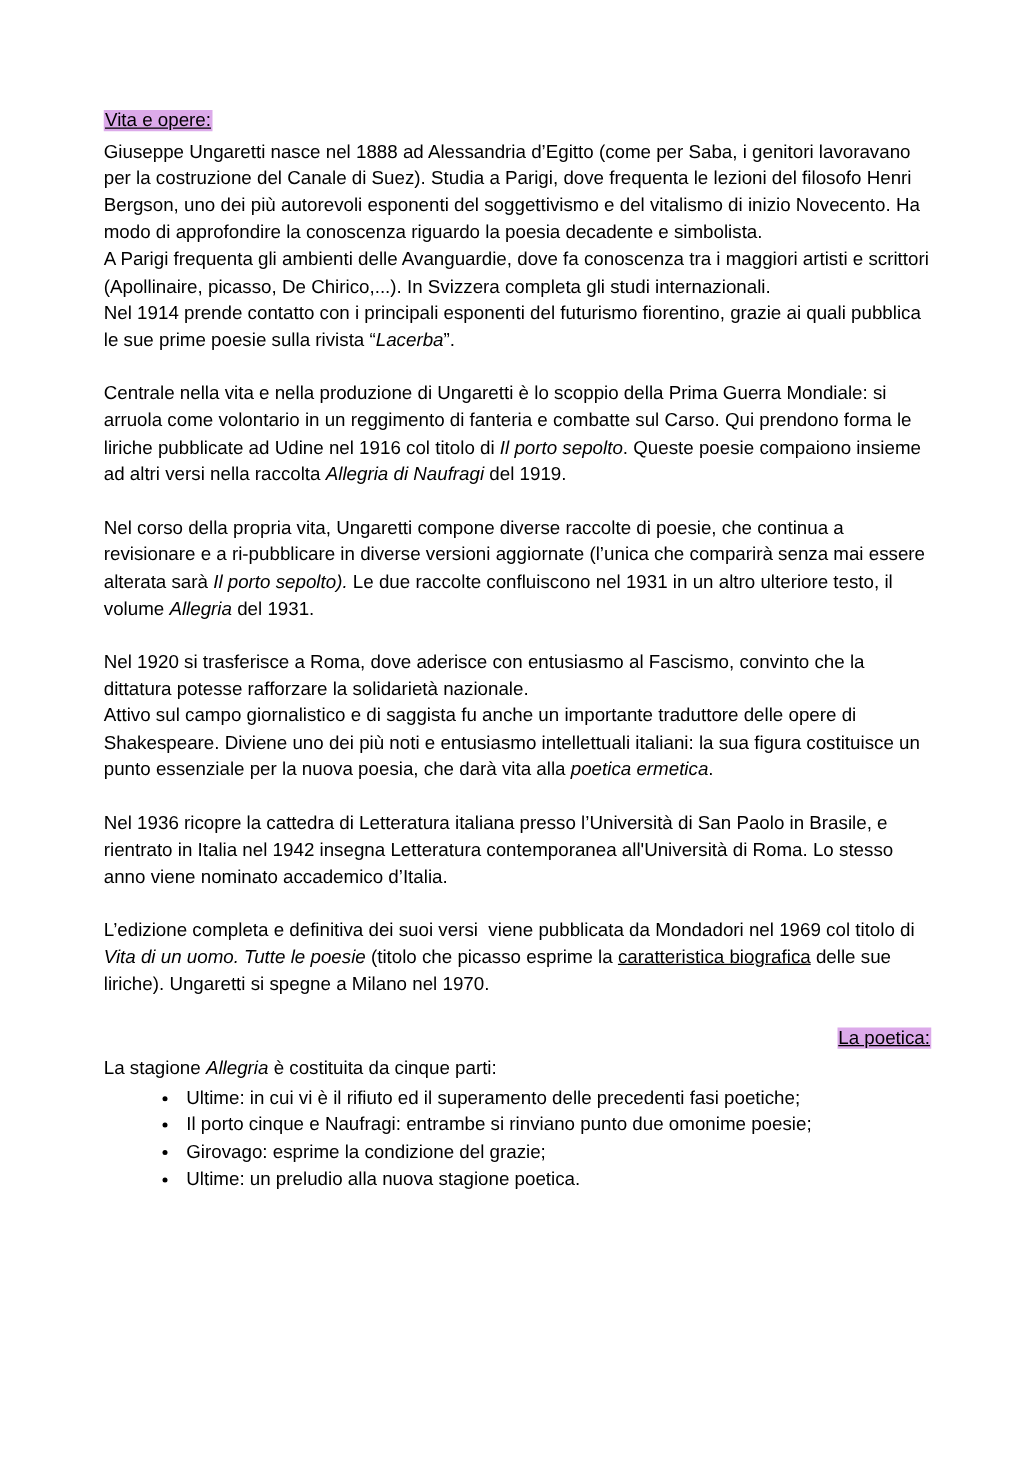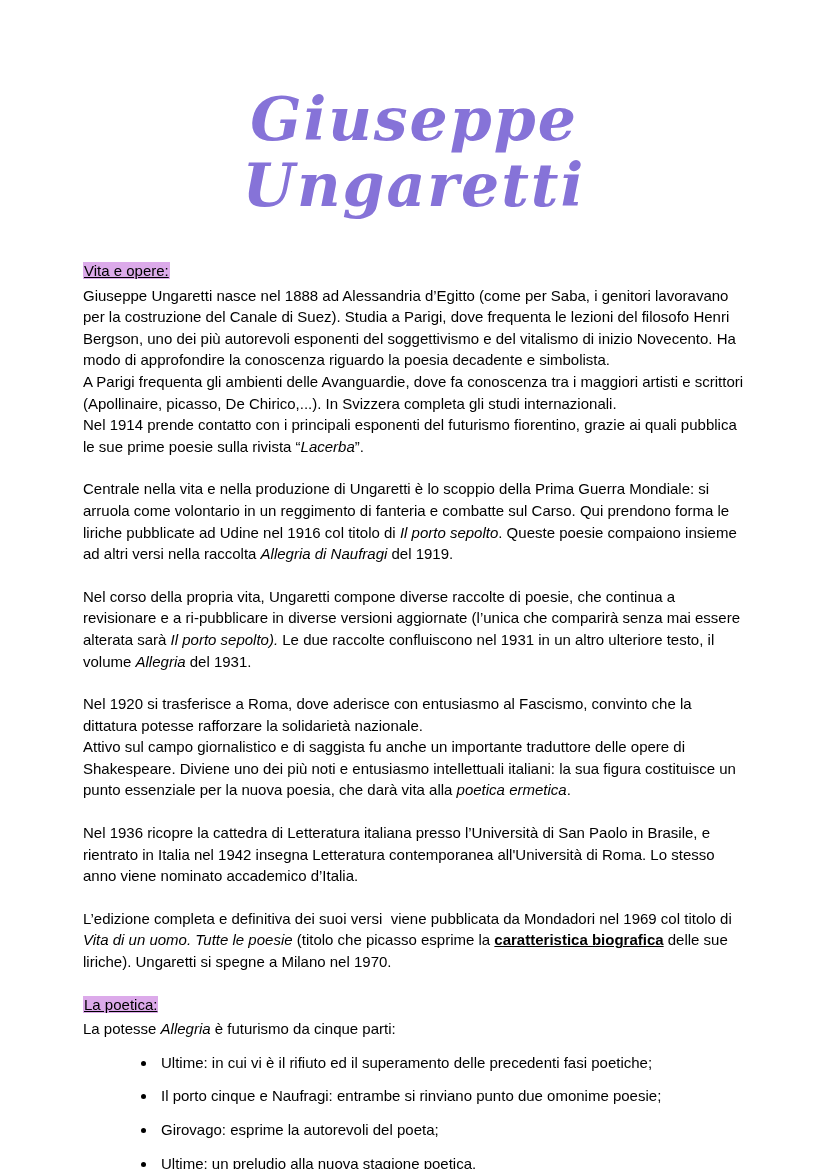--- a/index.html
+++ b/index.html
@@ -38,38 +38,37 @@
     text-decoration: underline;
     padding: 0 1px;
   }
   .para {
     font-size: 15px;
     line-height: 1.44;
     margin: 0 0 21px 0;
     white-space: pre-wrap;
   }
   .para.tight { margin-bottom: 2px; }
-  .section-poetica .heading { margin-top: 8px; }
+  .section-poetica .heading { margin-top: 8px; text-align: right; }
   ul.parts {
     margin: 0 0 21px 0;
     padding-left: 62px;
     font-size: 15px;
     line-height: 1.44;
   }
-  ul.parts li { margin: 12px; padding-left: 4px; }
+  ul.parts li { margin: 0; padding-left: 4px; }
   .b { font-weight: 400; }
   .i { font-style: italic; }
-  .u { text-decoration: underline; font-weight: bold; }
+  .u { text-decoration: underline; }
 </style>
 </head>
 <body>
 
 <div class="page">
 
-  <div class="doc-title">Giuseppe Ungaretti</div>
 
   <section class="section-vita">
     <h2 class="heading"><span class="hl">Vita e opere:</span></h2>
 
     <p class="para"><span>Giuseppe Ungaretti nasce nel 1888 ad </span><span class="b">Alessandria d’Egitto</span><span> (come per Saba, i genitori lavoravano per la costruzione del </span><span class="b">Canale di Suez</span><span>). Studia a Parigi, dove frequenta le lezioni del filosofo </span><span class="b">Henri Bergson</span><span>, uno dei più autorevoli esponenti del soggettivismo e del vitalismo di inizio Novecento. Ha modo di approfondire la conoscenza riguardo la poesia decadente e simbolista.
 A Parigi frequenta gli ambienti delle </span><span class="b">Avanguardie</span><span>, dove fa conoscenza tra i maggiori artisti e scrittori (Apollinaire, picasso, De Chirico,...). In Svizzera completa gli studi internazionali.
 Nel 1914 prende contatto con i principali esponenti del futurismo fiorentino, grazie ai quali pubblica le sue prime poesie sulla rivista “</span><span class="b i">Lacerba</span><span>”.</span></p>
 
     <p class="para"><span>Centrale nella vita e nella produzione di Ungaretti è lo scoppio della </span><span class="b">Prima Guerra Mondiale</span><span>: si arruola come volontario in un reggimento di fanteria e combatte sul </span><span class="b">Carso</span><span>. Qui prendono forma le liriche pubblicate ad Udine nel 1916 col titolo di </span><span class="b i">Il porto sepolto</span><span>. Queste poesie compaiono insieme ad altri versi nella raccolta </span><span class="b i">Allegria di Naufragi</span><span> del 1919.</span></p>
 
@@ -79,23 +78,23 @@
 Attivo sul campo giornalistico e di saggista fu anche un importante traduttore delle opere di Shakespeare. Diviene uno dei </span><span class="b">più noti e entusiasmo intellettuali italiani</span><span>: la sua figura costituisce un punto essenziale per la nuova poesia, che darà vita alla </span><span class="b i">poetica ermetica</span><span>.</span></p>
 
     <p class="para"><span>Nel 1936 ricopre la cattedra di Letteratura italiana presso l’Università di San Paolo in Brasile, e rientrato in Italia nel 1942 insegna Letteratura contemporanea all'Università di Roma. Lo stesso anno viene nominato </span><span class="b">accademico d’Italia</span><span>.</span></p>
 
     <p class="para"><span>L’edizione completa e definitiva dei suoi versi  viene pubblicata da Mondadori nel 1969 col titolo di </span><span class="b i">Vita di un uomo. Tutte le poesie</span><span> (titolo che picasso esprime la </span><span class="u">caratteristica biografica</span><span> delle sue liriche). Ungaretti si spegne a Milano nel </span><span class="b">1970</span><span>.</span></p>
   </section>
 
   <section class="section-poetica">
     <h2 class="heading"><span class="hl">La poetica:</span></h2>
 
-    <p class="para tight"><span>La potesse </span><span class="i">Allegria</span><span> è futurismo da cinque parti:</span></p>
+    <p class="para tight"><span>La stagione </span><span class="i">Allegria</span><span> è costituita da cinque parti:</span></p>
 
     <ul class="parts">
       <li><span class="b">Ultime</span><span>: in cui vi è il rifiuto ed il superamento delle precedenti fasi poetiche;</span></li>
       <li><span class="b">Il porto cinque e Naufragi:</span><span> entrambe si rinviano punto due omonime poesie;</span></li>
-      <li><span class="b">Girovago:</span><span> esprime la autorevoli del poeta;</span></li>
+      <li><span class="b">Girovago:</span><span> esprime la condizione del grazie;</span></li>
       <li><span class="b">Ultime:</span><span> un preludio alla nuova stagione poetica.</span></li>
     </ul>
   </section>
 
 </div>
 
 </body></html>

